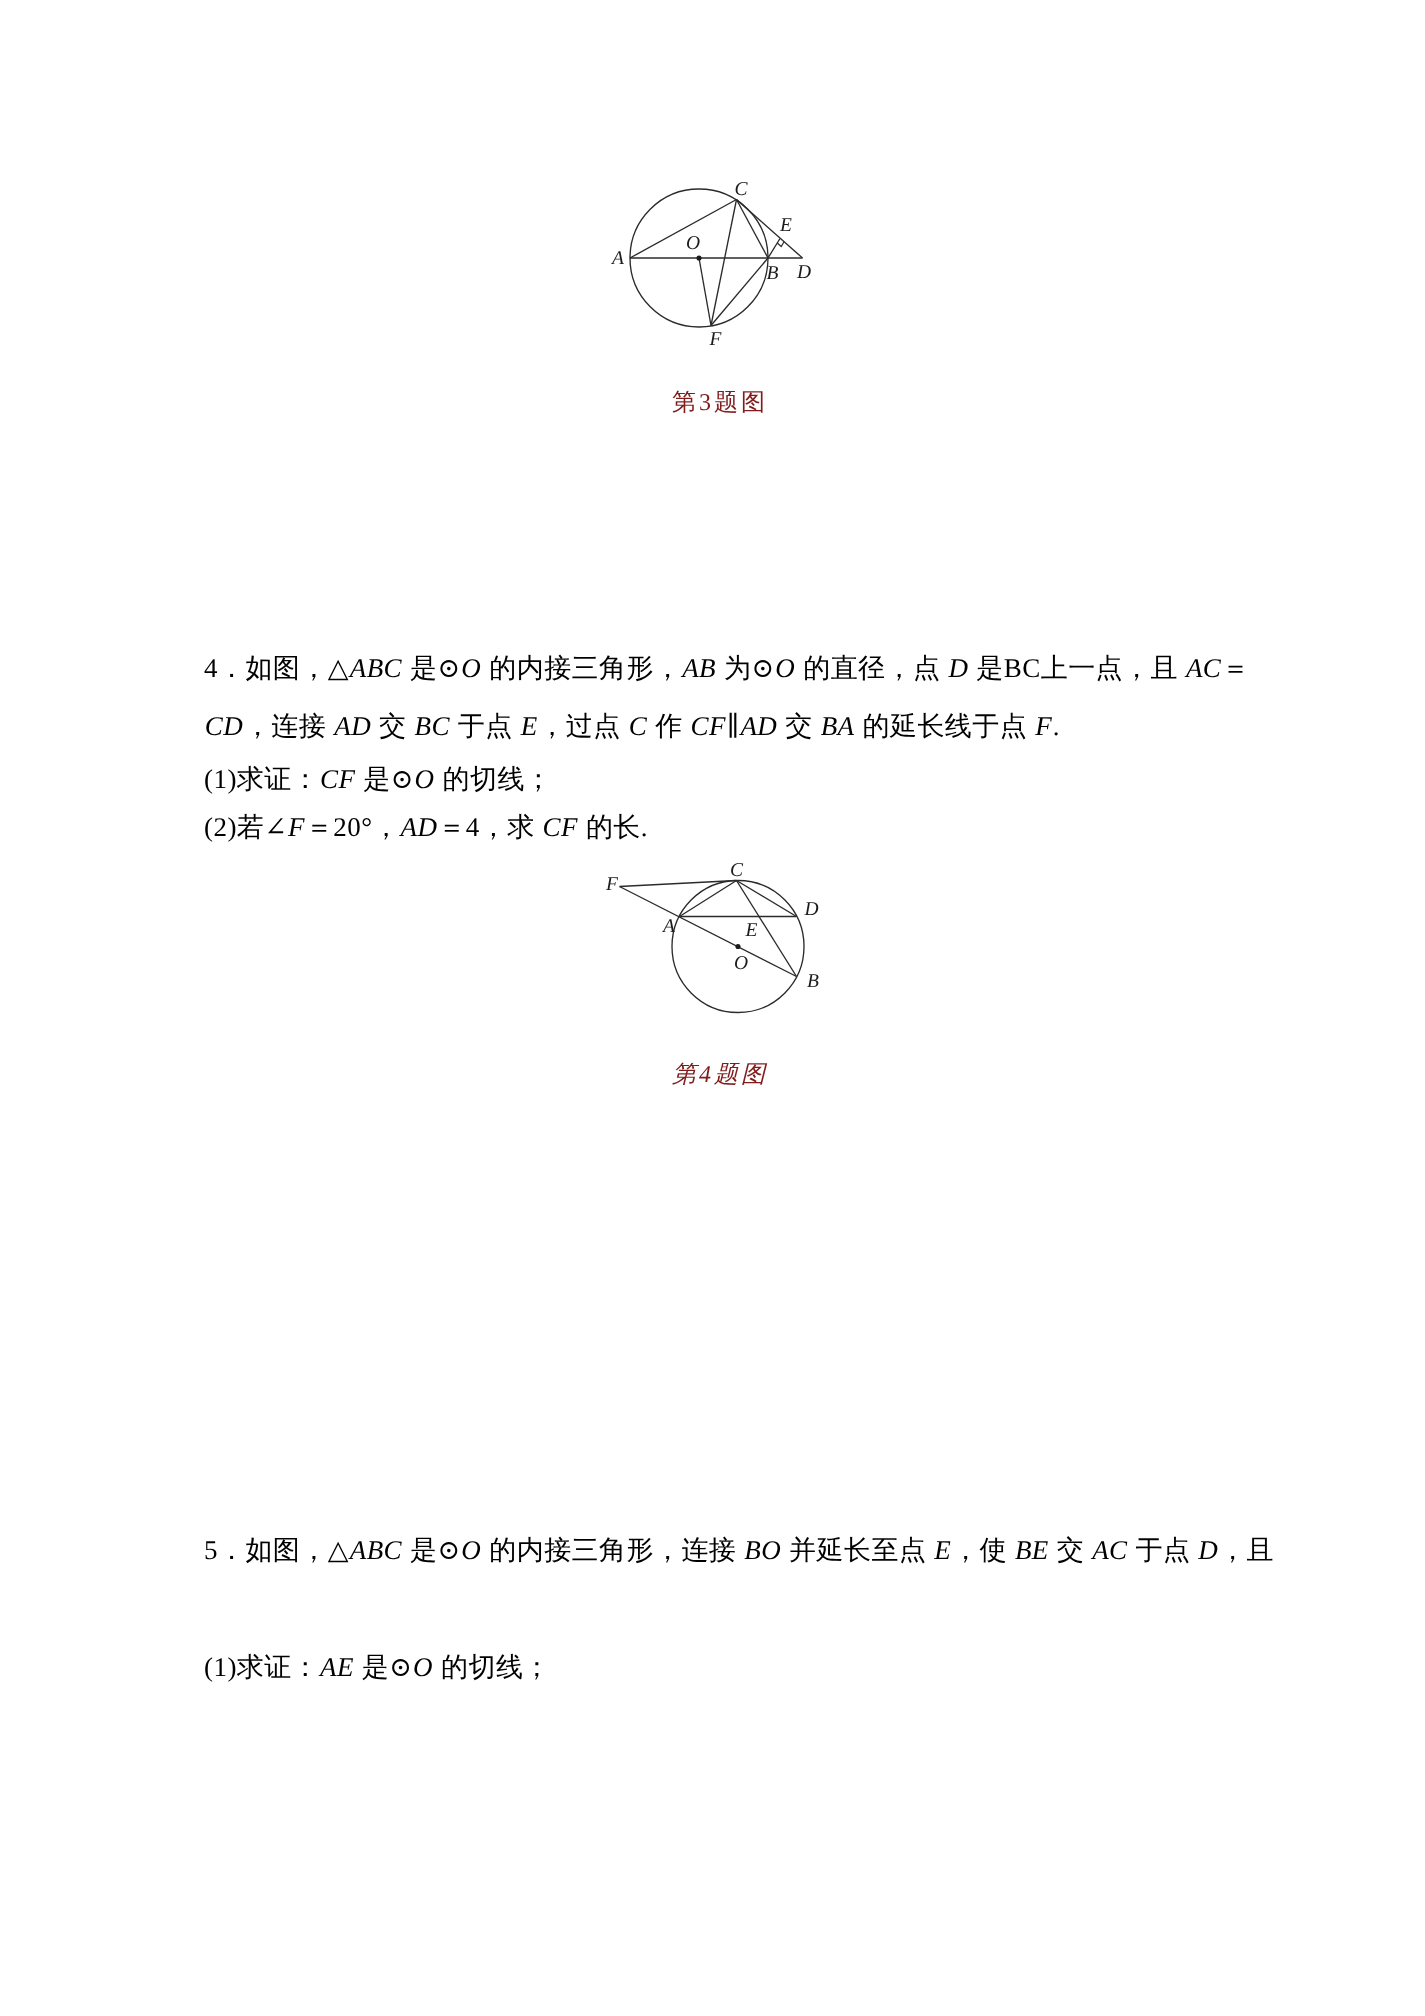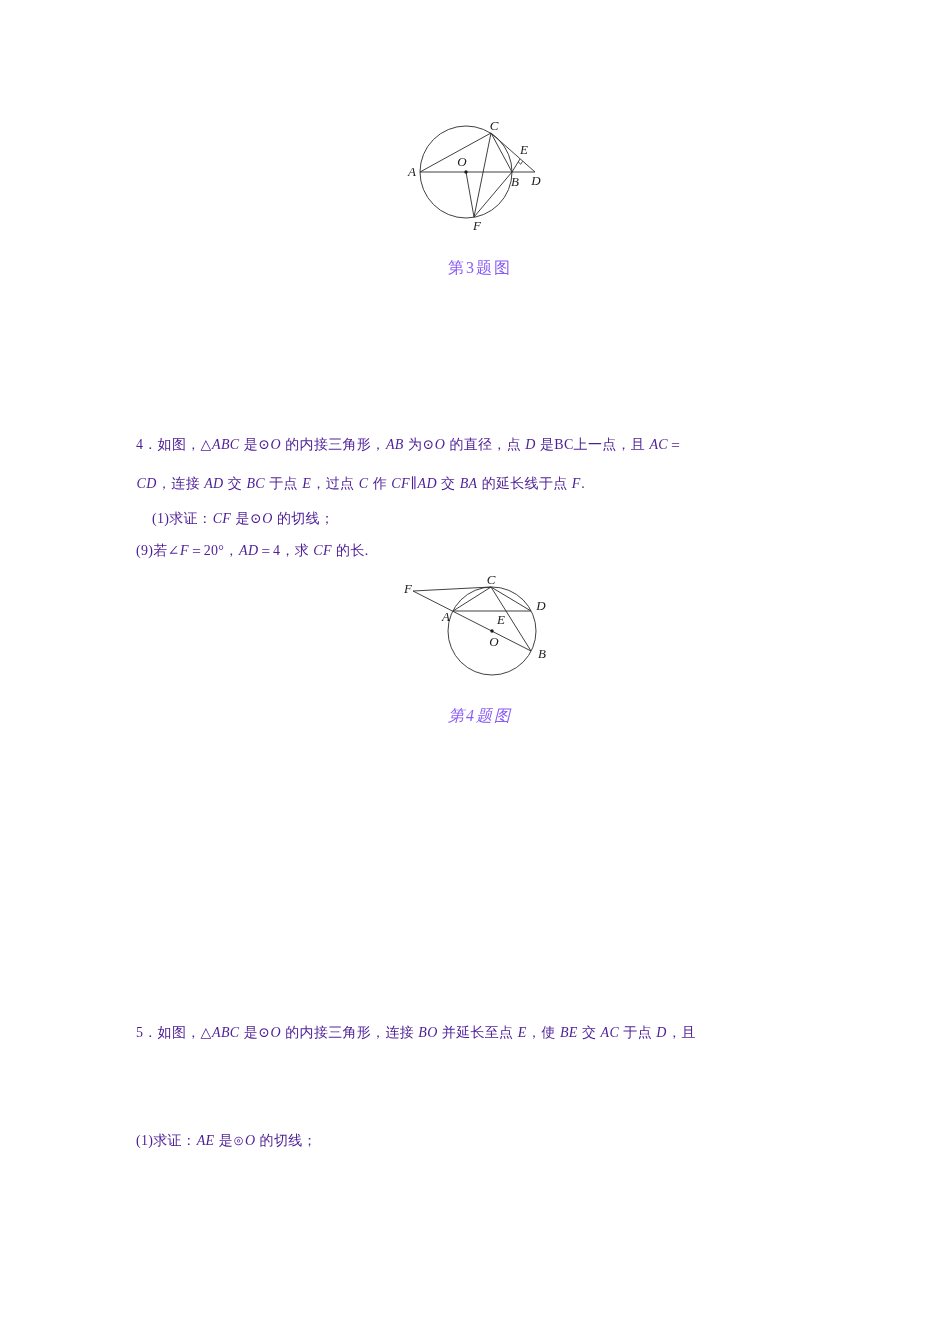--- a/index.html
+++ b/index.html
@@ -5,25 +5,25 @@
   * { margin:0; padding:0; box-sizing:border-box; }
   html,body { background:#ffffff; }
   body {
     width:950px; height:1344px; position:relative; overflow:hidden;
     font-family:"Liberation Serif","DejaVu Serif",serif; color:#1b1b1b;
   }
   .page { position:absolute; left:0; top:0; width:950px; height:1344px; background:#ffffff; }
   .fig { position:absolute; }
   .caption {
     position:absolute; width:120px; text-align:center;
-    font-size:16px; letter-spacing:2px; color:#8b5cf6;
+    font-size:16px; letter-spacing:2px; color:#7f1d1d;
   }
   .tline {
     position:absolute; left:136px; white-space:nowrap;
-    font-size:14px; line-height:22px; letter-spacing:0.3px; color:#4c1d95;text-align:right;
+    font-size:18px; line-height:22px; letter-spacing:0.3px; color:#000000;text-align:right;
   }
   .tline span.var { font-style:italic; padding:0 0.5px; }
   svg .geo { stroke:#2b2b2b; stroke-width:0.9; fill:none; }
   svg .dot { fill:#1b1b1b; stroke:none; }
   svg text {
     font-family:"Liberation Serif","DejaVu Serif",serif;
     font-style:italic; font-size:13px; fill:#1b1b1b; text-anchor:middle;
   }
 </style>
 </head>
@@ -49,22 +49,22 @@
     <text x="524" y="154">E</text>
     <text x="515" y="186">B</text>
     <text x="536" y="185">D</text>
     <text x="477" y="230">F</text>
   </svg>
 
   <div class="caption" style="left:420px; top:258px;">第3题图</div>
 
   <div class="tline" style="top:434px;"><span class="up">4．如图，△</span><span class="var">ABC</span><span class="up"> 是⊙</span><span class="var">O</span><span class="up"> 的内接三角形，</span><span class="var">AB</span><span class="up"> 为⊙</span><span class="var">O</span><span class="up"> 的直径，点 </span><span class="var">D</span><span class="up"> 是BC上一点，且 </span><span class="var">AC</span><span class="up">＝</span></div>
   <div class="tline" style="top:473px;"><span class="var">CD</span><span class="up">，连接 </span><span class="var">AD</span><span class="up"> 交 </span><span class="var">BC</span><span class="up"> 于点 </span><span class="var">E</span><span class="up">，过点 </span><span class="var">C</span><span class="up"> 作 </span><span class="var">CF</span><span class="up">∥</span><span class="var">AD</span><span class="up"> 交 </span><span class="var">BA</span><span class="up"> 的延长线于点 </span><span class="var">F</span><span class="up">.</span></div>
-  <div class="tline" style="top:508px;margin-left:16px;"><span class="up">(1)求证：</span><span class="var">CF</span><span class="up"> 是⊙</span><span class="var">O</span><span class="up"> 的切线；</span></div>
-  <div class="tline" style="top:540px;"><span class="up">(9)若∠</span><span class="var">F</span><span class="up">＝20°，</span><span class="var">AD</span><span class="up">＝4，求 </span><span class="var">CF</span><span class="up"> 的长.</span></div>
+  <div class="tline" style="top:508px;"><span class="up">(1)求证：</span><span class="var">CF</span><span class="up"> 是⊙</span><span class="var">O</span><span class="up"> 的切线；</span></div>
+  <div class="tline" style="top:540px;"><span class="up">(2)若∠</span><span class="var">F</span><span class="up">＝20°，</span><span class="var">AD</span><span class="up">＝4，求 </span><span class="var">CF</span><span class="up"> 的长.</span></div>
 
   <svg class="fig" style="left:395px; top:570px;" width="170" height="130" viewBox="395 570 170 130">
     <circle class="geo" cx="492" cy="631" r="44"></circle>
     <line class="geo" x1="413" y1="591" x2="531" y2="651"></line>
     <line class="geo" x1="413" y1="591" x2="491" y2="587"></line>
     <line class="geo" x1="453" y1="611" x2="491" y2="587"></line>
     <line class="geo" x1="453" y1="611" x2="531" y2="611"></line>
     <line class="geo" x1="491" y1="587" x2="531" y2="651"></line>
     <line class="geo" x1="491" y1="587" x2="531" y2="611"></line>
     <circle class="dot" cx="492" cy="631" r="1.7"></circle>
@@ -73,15 +73,15 @@
     <text x="541" y="610">D</text>
     <text x="446" y="621">A</text>
     <text x="501" y="624">E</text>
     <text x="494" y="646">O</text>
     <text x="542" y="658">B</text>
   </svg>
 
   <div class="caption" style="left:420px; top:706px;font-style:italic;">第4题图</div>
 
   <div class="tline" style="top:1022px;"><span class="up">5．如图，△</span><span class="var">ABC</span><span class="up"> 是⊙</span><span class="var">O</span><span class="up"> 的内接三角形，连接 </span><span class="var">BO</span><span class="up"> 并延长至点 </span><span class="var">E</span><span class="up">，使 </span><span class="var">BE</span><span class="up"> 交 </span><span class="var">AC</span><span class="up"> 于点 </span><span class="var">D</span><span class="up">，且</span></div>
-  <div class="tline" style="top:1130px;font-family:Liberation Serif, serif;"><span class="up">(1)求证：</span><span class="var">AE</span><span class="up"> 是⊙</span><span class="var">O</span><span class="up"> 的切线；</span></div>
+  <div class="tline" style="top:1100px;"><span class="up">(1)求证：</span><span class="var">AE</span><span class="up"> 是⊙</span><span class="var">O</span><span class="up"> 的切线；</span></div>
 
 </div>
 
 </body></html>

